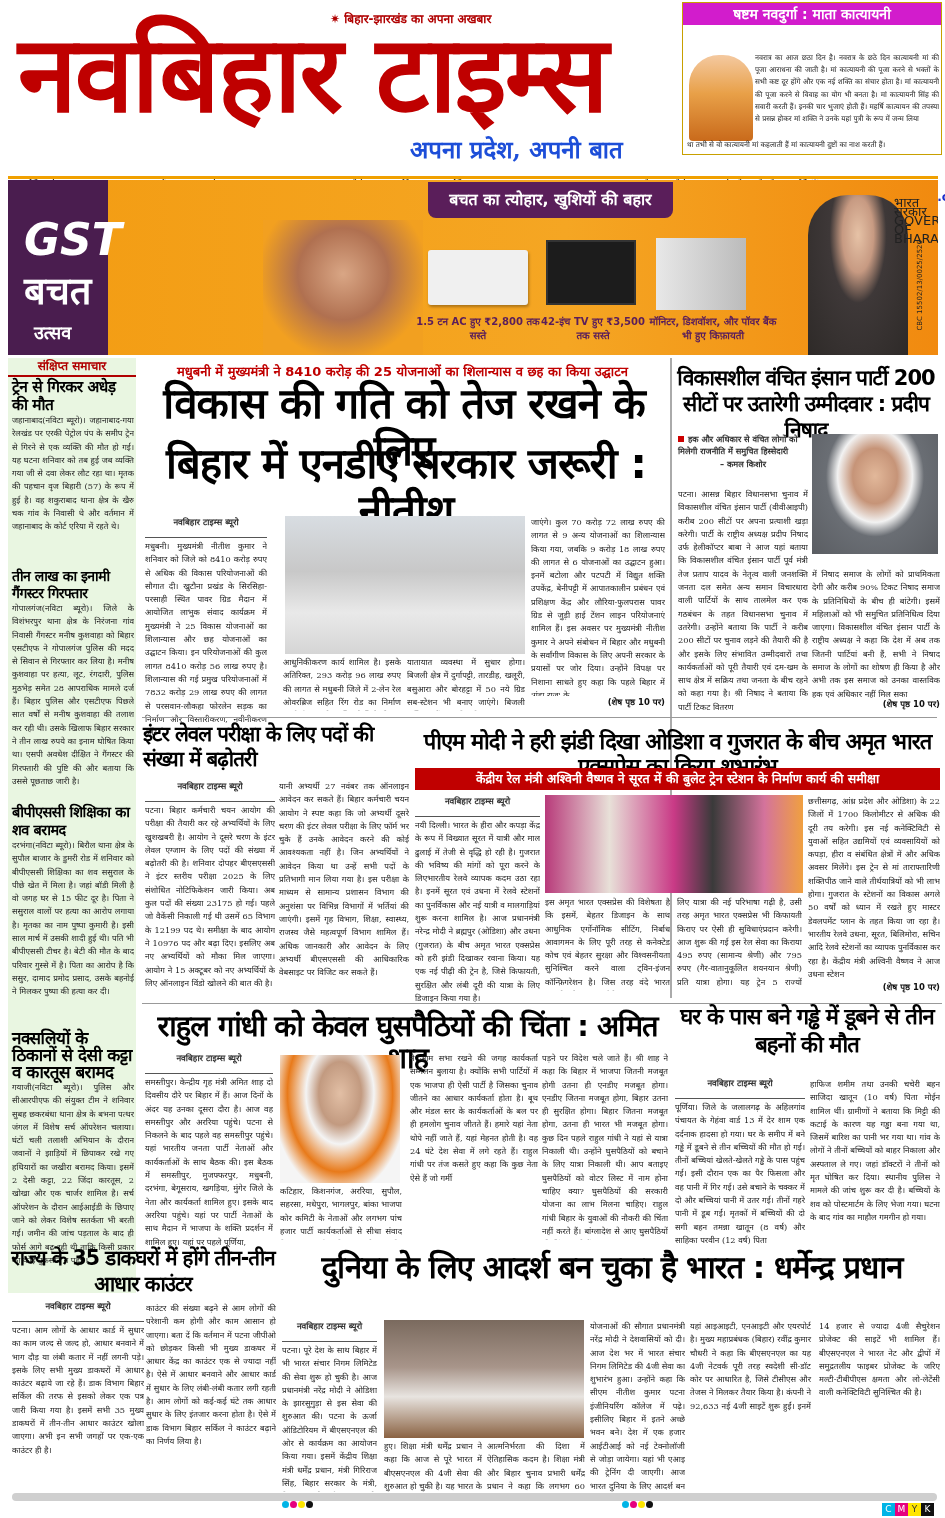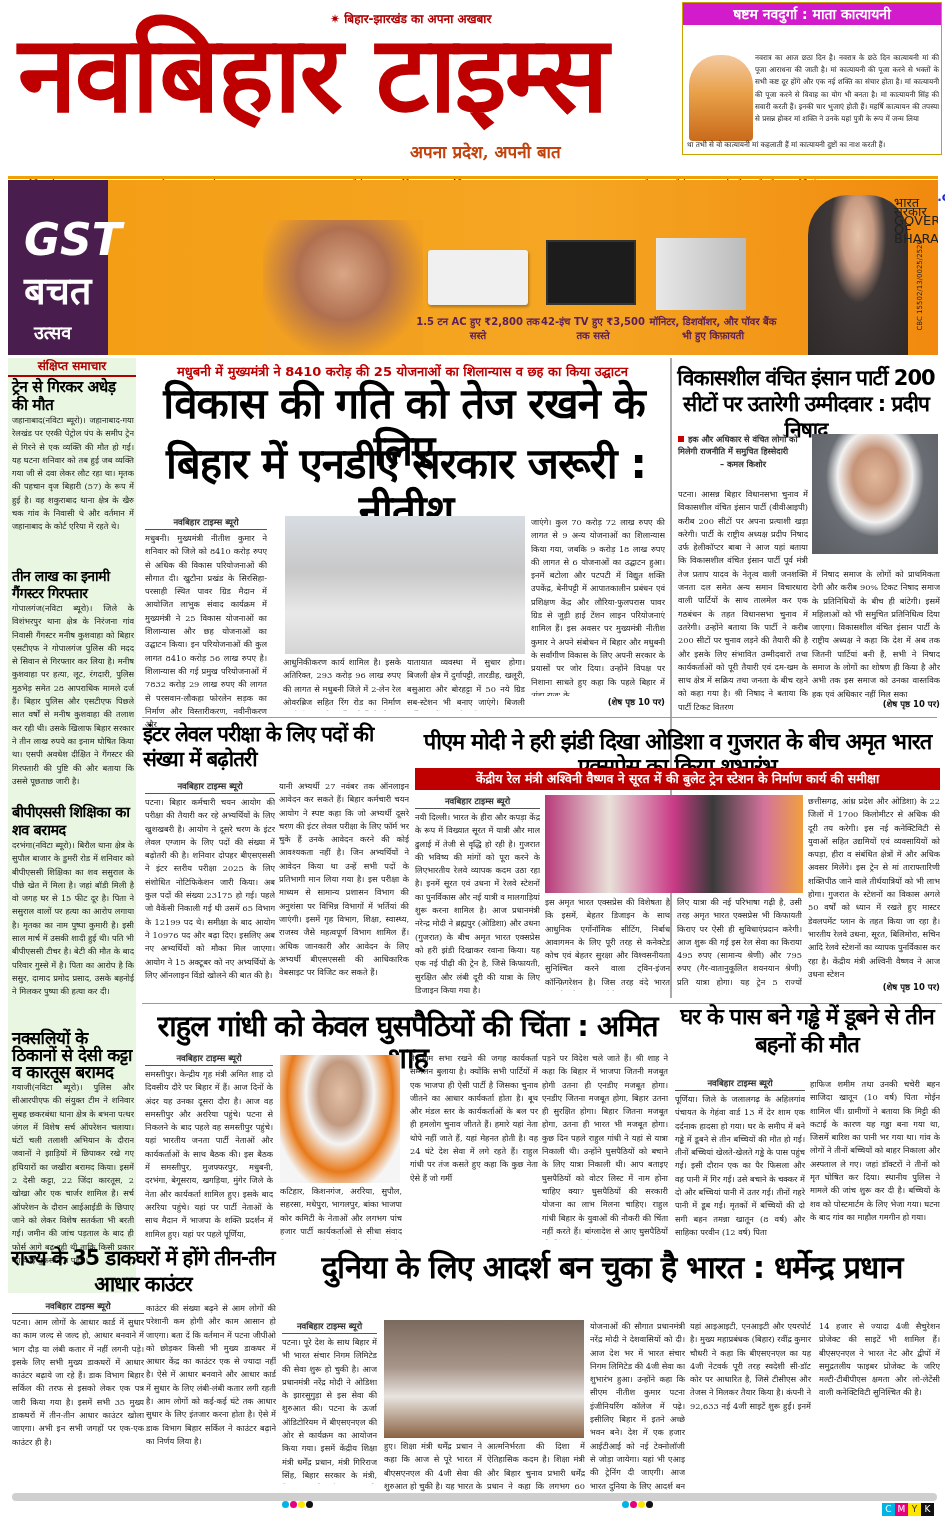--- a/index.html
+++ b/index.html
@@ -1,25 +1,25 @@
 <!DOCTYPE html>
 <html><head>
 <meta charset="utf-8">
 <style>
 *{box-sizing:border-box;margin:0;padding:0}
 body{width:945px;height:1518px;background:#fff;font-family:"DejaVu Sans",sans-serif;color:#111;overflow:hidden;position:relative}
 .abs{position:absolute}
 .body-text{font-family:"DejaVu Serif",serif;font-size:8.2px;line-height:13.3px;text-align:justify;color:#222;overflow:hidden}
-.byline{font-family:"DejaVu Serif",serif;font-size:8.5px;font-weight:bold;text-align:center;border-bottom:1px solid #555;margin-bottom:2px;padding-bottom:2px;color:#333}
+.byline{font-family:"DejaVu Serif",serif;font-size:8.5px;font-weight:bold;text-align:center;border-bottom:1px solid #555;margin-bottom:2px;padding-bottom:10px;color:#333}
 .hl{font-family:"DejaVu Sans",sans-serif;font-weight:bold;color:#000;letter-spacing:-1px;line-height:1.12}
 .photo{background:#bfc4c8;overflow:hidden}
 
 #tagline-top{left:330px;top:10px;font-size:12px;color:#b00000;font-weight:bold}
 #mast-title{left:18px;top:22px;font-size:106px;font-weight:bold;color:#bf0000;letter-spacing:-2px;line-height:1;font-family:"DejaVu Sans",sans-serif}
-#slogan{left:410px;top:140px;font-size:17px;color:#c2410c;font-weight:bold;font-family:"DejaVu Serif",serif}
+#slogan{left:410px;top:132px;font-size:24px;color:#1d4ed8;font-weight:bold;font-family:"DejaVu Serif",serif}
 #info-bar{left:0;top:174px;width:945px;height:18px;font-size:12px;color:#222}
 #info-bar span{position:absolute;top:2px}
 
 #nav-box{left:682px;top:2px;width:260px;height:153px;border:1px solid #c8a000;background:#fff}
 #nav-head{background:#d21ccc;color:#fff;font-size:14px;font-weight:bold;text-align:center;height:22px;line-height:22px}
 #nav-shlok{color:#1a2ecc;font-size:10.5px;font-weight:bold;text-align:center;line-height:14px;padding-top:2px}
 #nav-img{left:6px;top:52px;width:64px;height:86px;background:linear-gradient(180deg,#f4c9a0 0%,#e8a048 45%,#c96a1b 100%);border-radius:30px 30px 4px 4px}
 #nav-text{left:72px;top:49px;width:184px;font-size:7.2px;line-height:12.2px}
 #nav-last{left:4px;top:135px;width:252px;font-size:7.2px}
 
@@ -87,20 +87,21 @@
   <div class="abs body-text" id="nav-text">नवरात्र का आज छठा दिन है। नवरात्र के छठे दिन कात्यायनी मां की पूजा आराधना की जाती है। मां कात्यायनी की पूजा करने से भक्तों के सभी कष्ट दूर होंगे और एक नई शक्ति का संचार होता है। मां कात्यायनी की पूजा करने से विवाह का योग भी बनता है। मां कात्यायनी सिंह की सवारी करती हैं। इनकी चार भुजाएं होती हैं। महर्षि कात्यायन की तपस्या से प्रसन्न होकर मां शक्ति ने उनके यहां पुत्री के रूप में जन्म लिया</div>
   <div class="abs body-text" id="nav-last">था तभी से वो कात्यायनी मां कहलाती हैं मां कात्यायनी दुष्टों का नाश करती हैं।</div>
 </div>
 
 <div class="abs" id="ad">
   <div class="abs" id="ad-left"></div>
   <div class="abs" id="ad-gst">GST</div>
   <div class="abs" id="ad-bachat">बचत</div>
   <div class="abs" id="ad-utsav">उत्सव</div>
   <div class="abs" id="ad-family"></div>
+  <div class="abs" id="ad-banner" style="left:420px">बचत का त्योहार, खुशियों की बहार</div>
   <div class="abs" id="ad-ac"></div>
   <div class="abs ad-cap" style="left:405px;top:135px;width:130px">1.5 टन AC हुए ₹2,800 तक सस्ते</div>
   <div class="abs" id="ad-tv"></div>
   <div class="abs ad-cap" style="left:530px;top:135px;width:110px">42-इंच TV हुए ₹3,500 तक सस्ते</div>
   <div class="abs" id="ad-dw"></div>
   <div class="abs ad-cap" style="left:640px;top:135px;width:130px">मॉनिटर, डिशवॉशर, और पॉवर बैंक भी हुए किफ़ायती</div>
   <div class="abs" id="ad-modi"></div>
   <div class="abs" id="ad-gov">भारत सरकार GOVERNMENT OF BHARAT</div>
   <div class="abs" id="ad-cbc">CBC 15502/13/0025/2526</div>
 </div>

